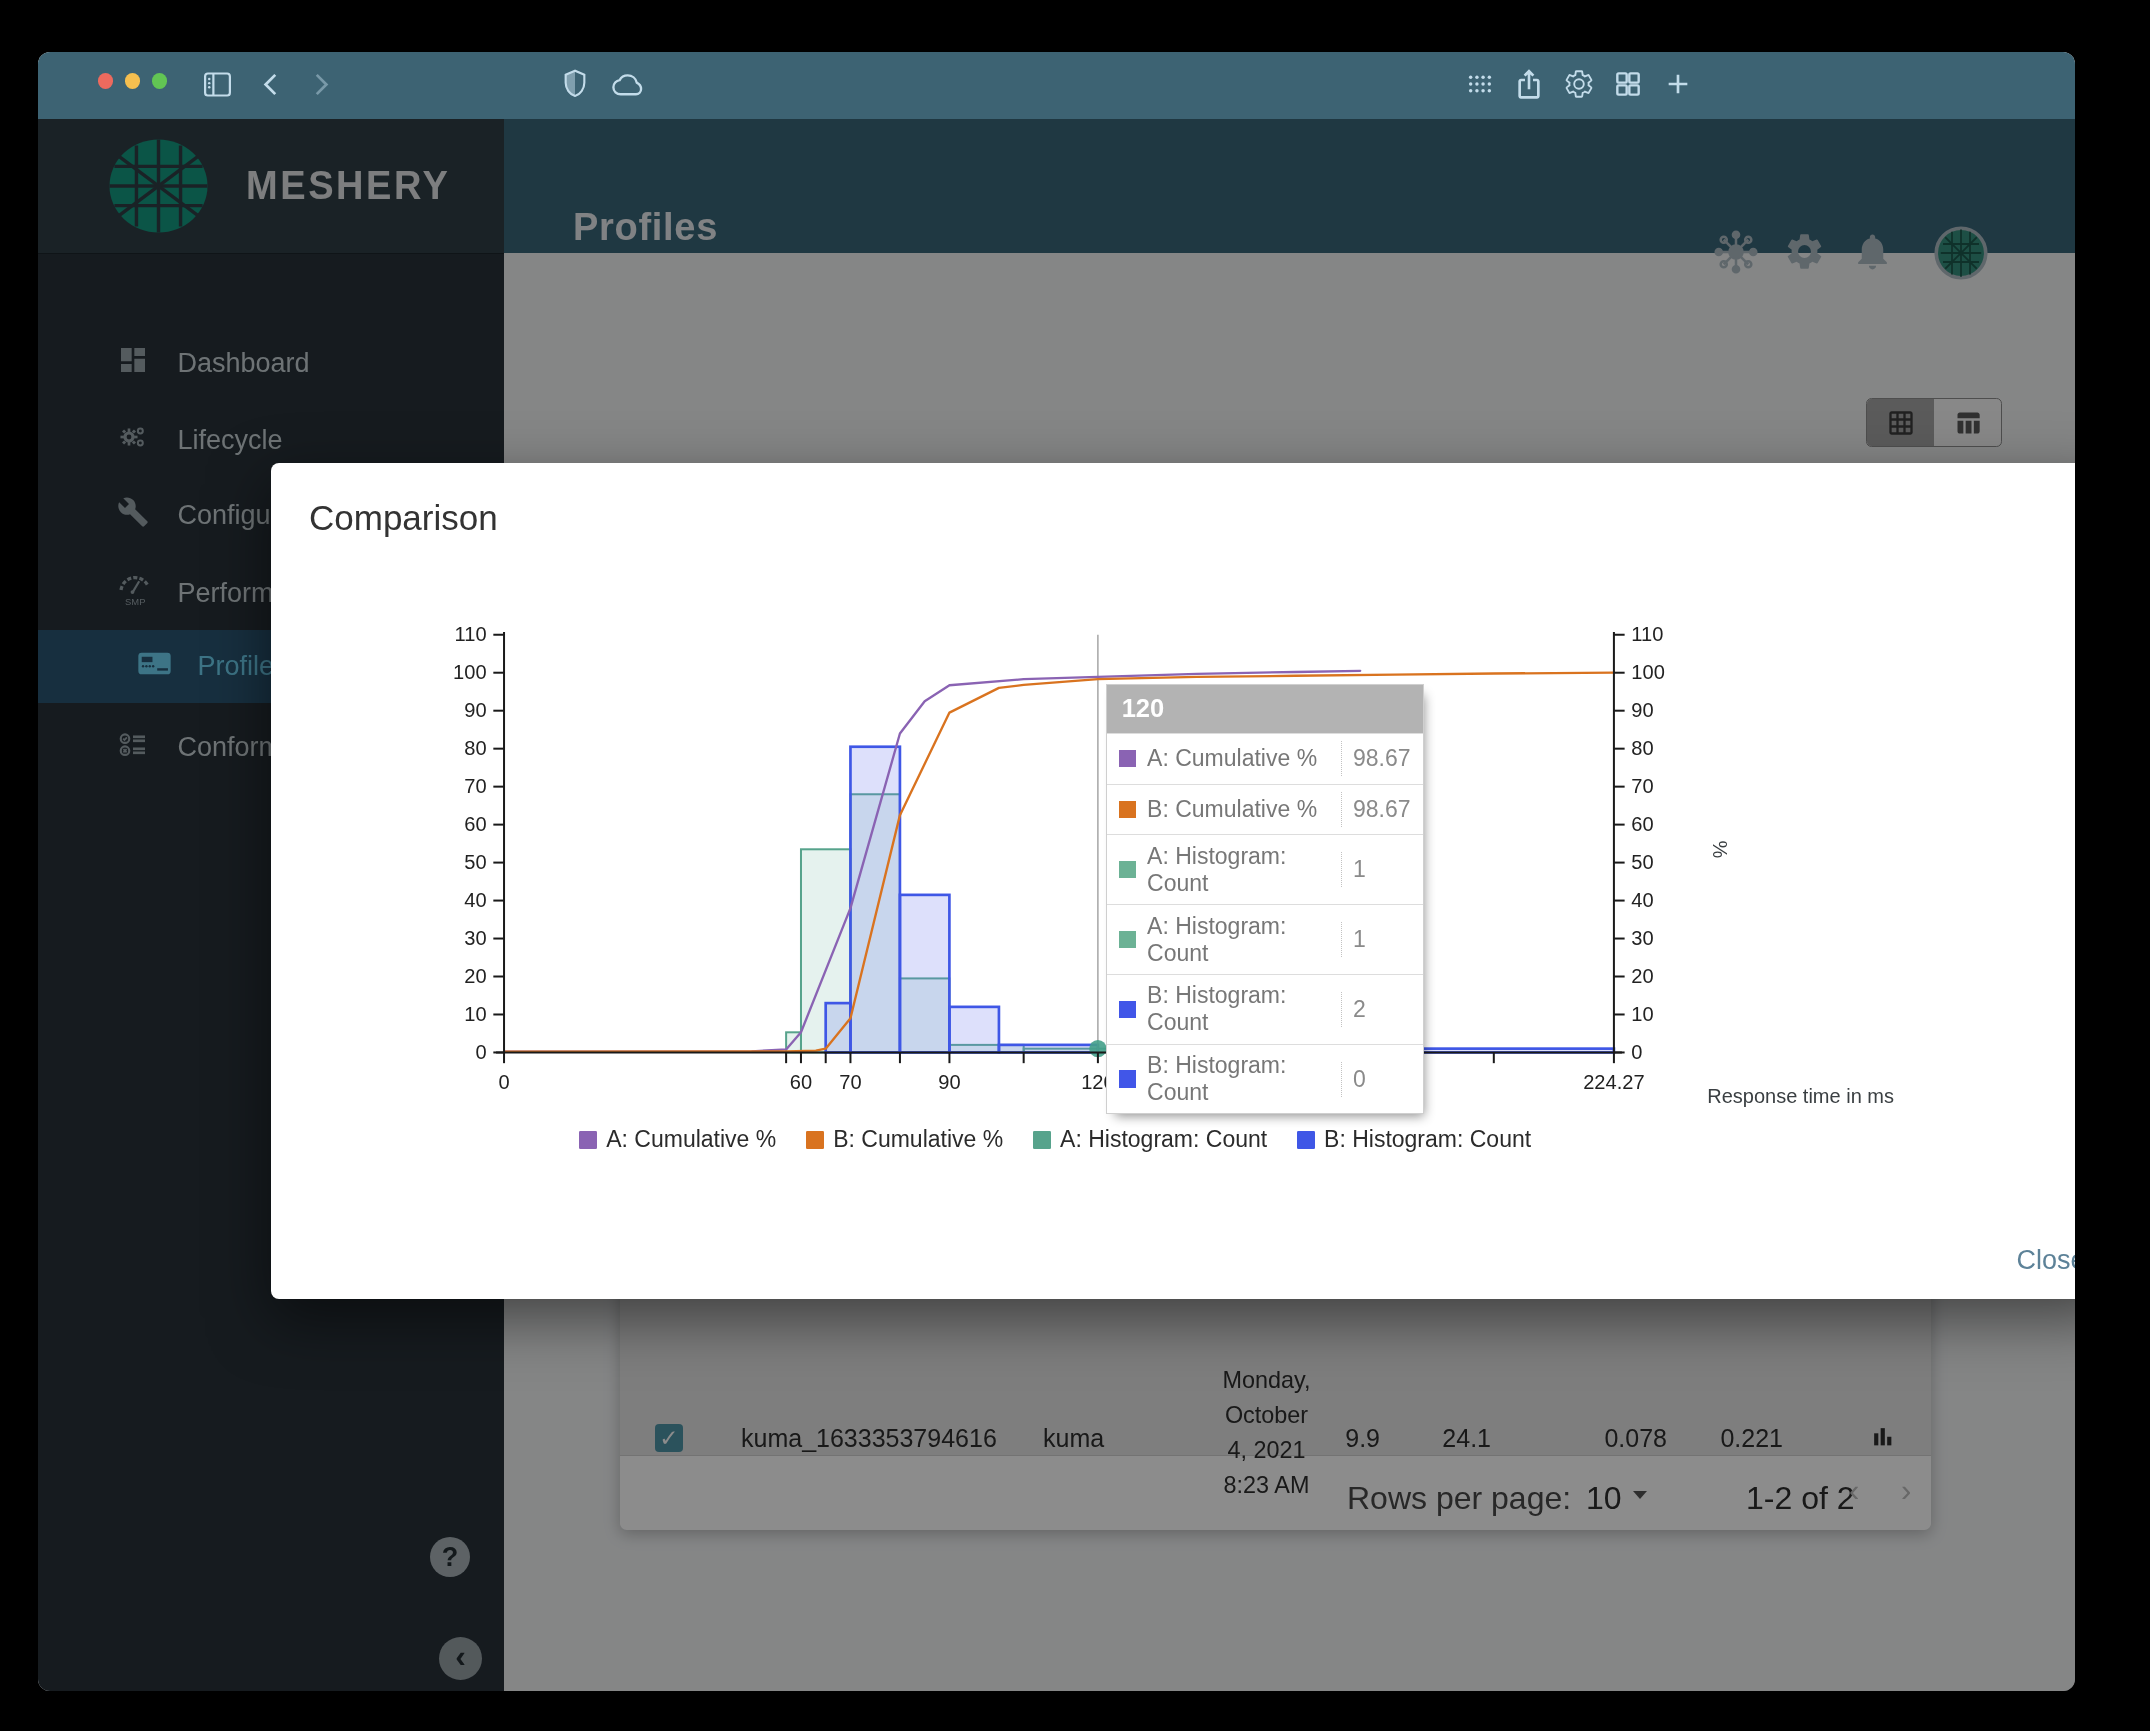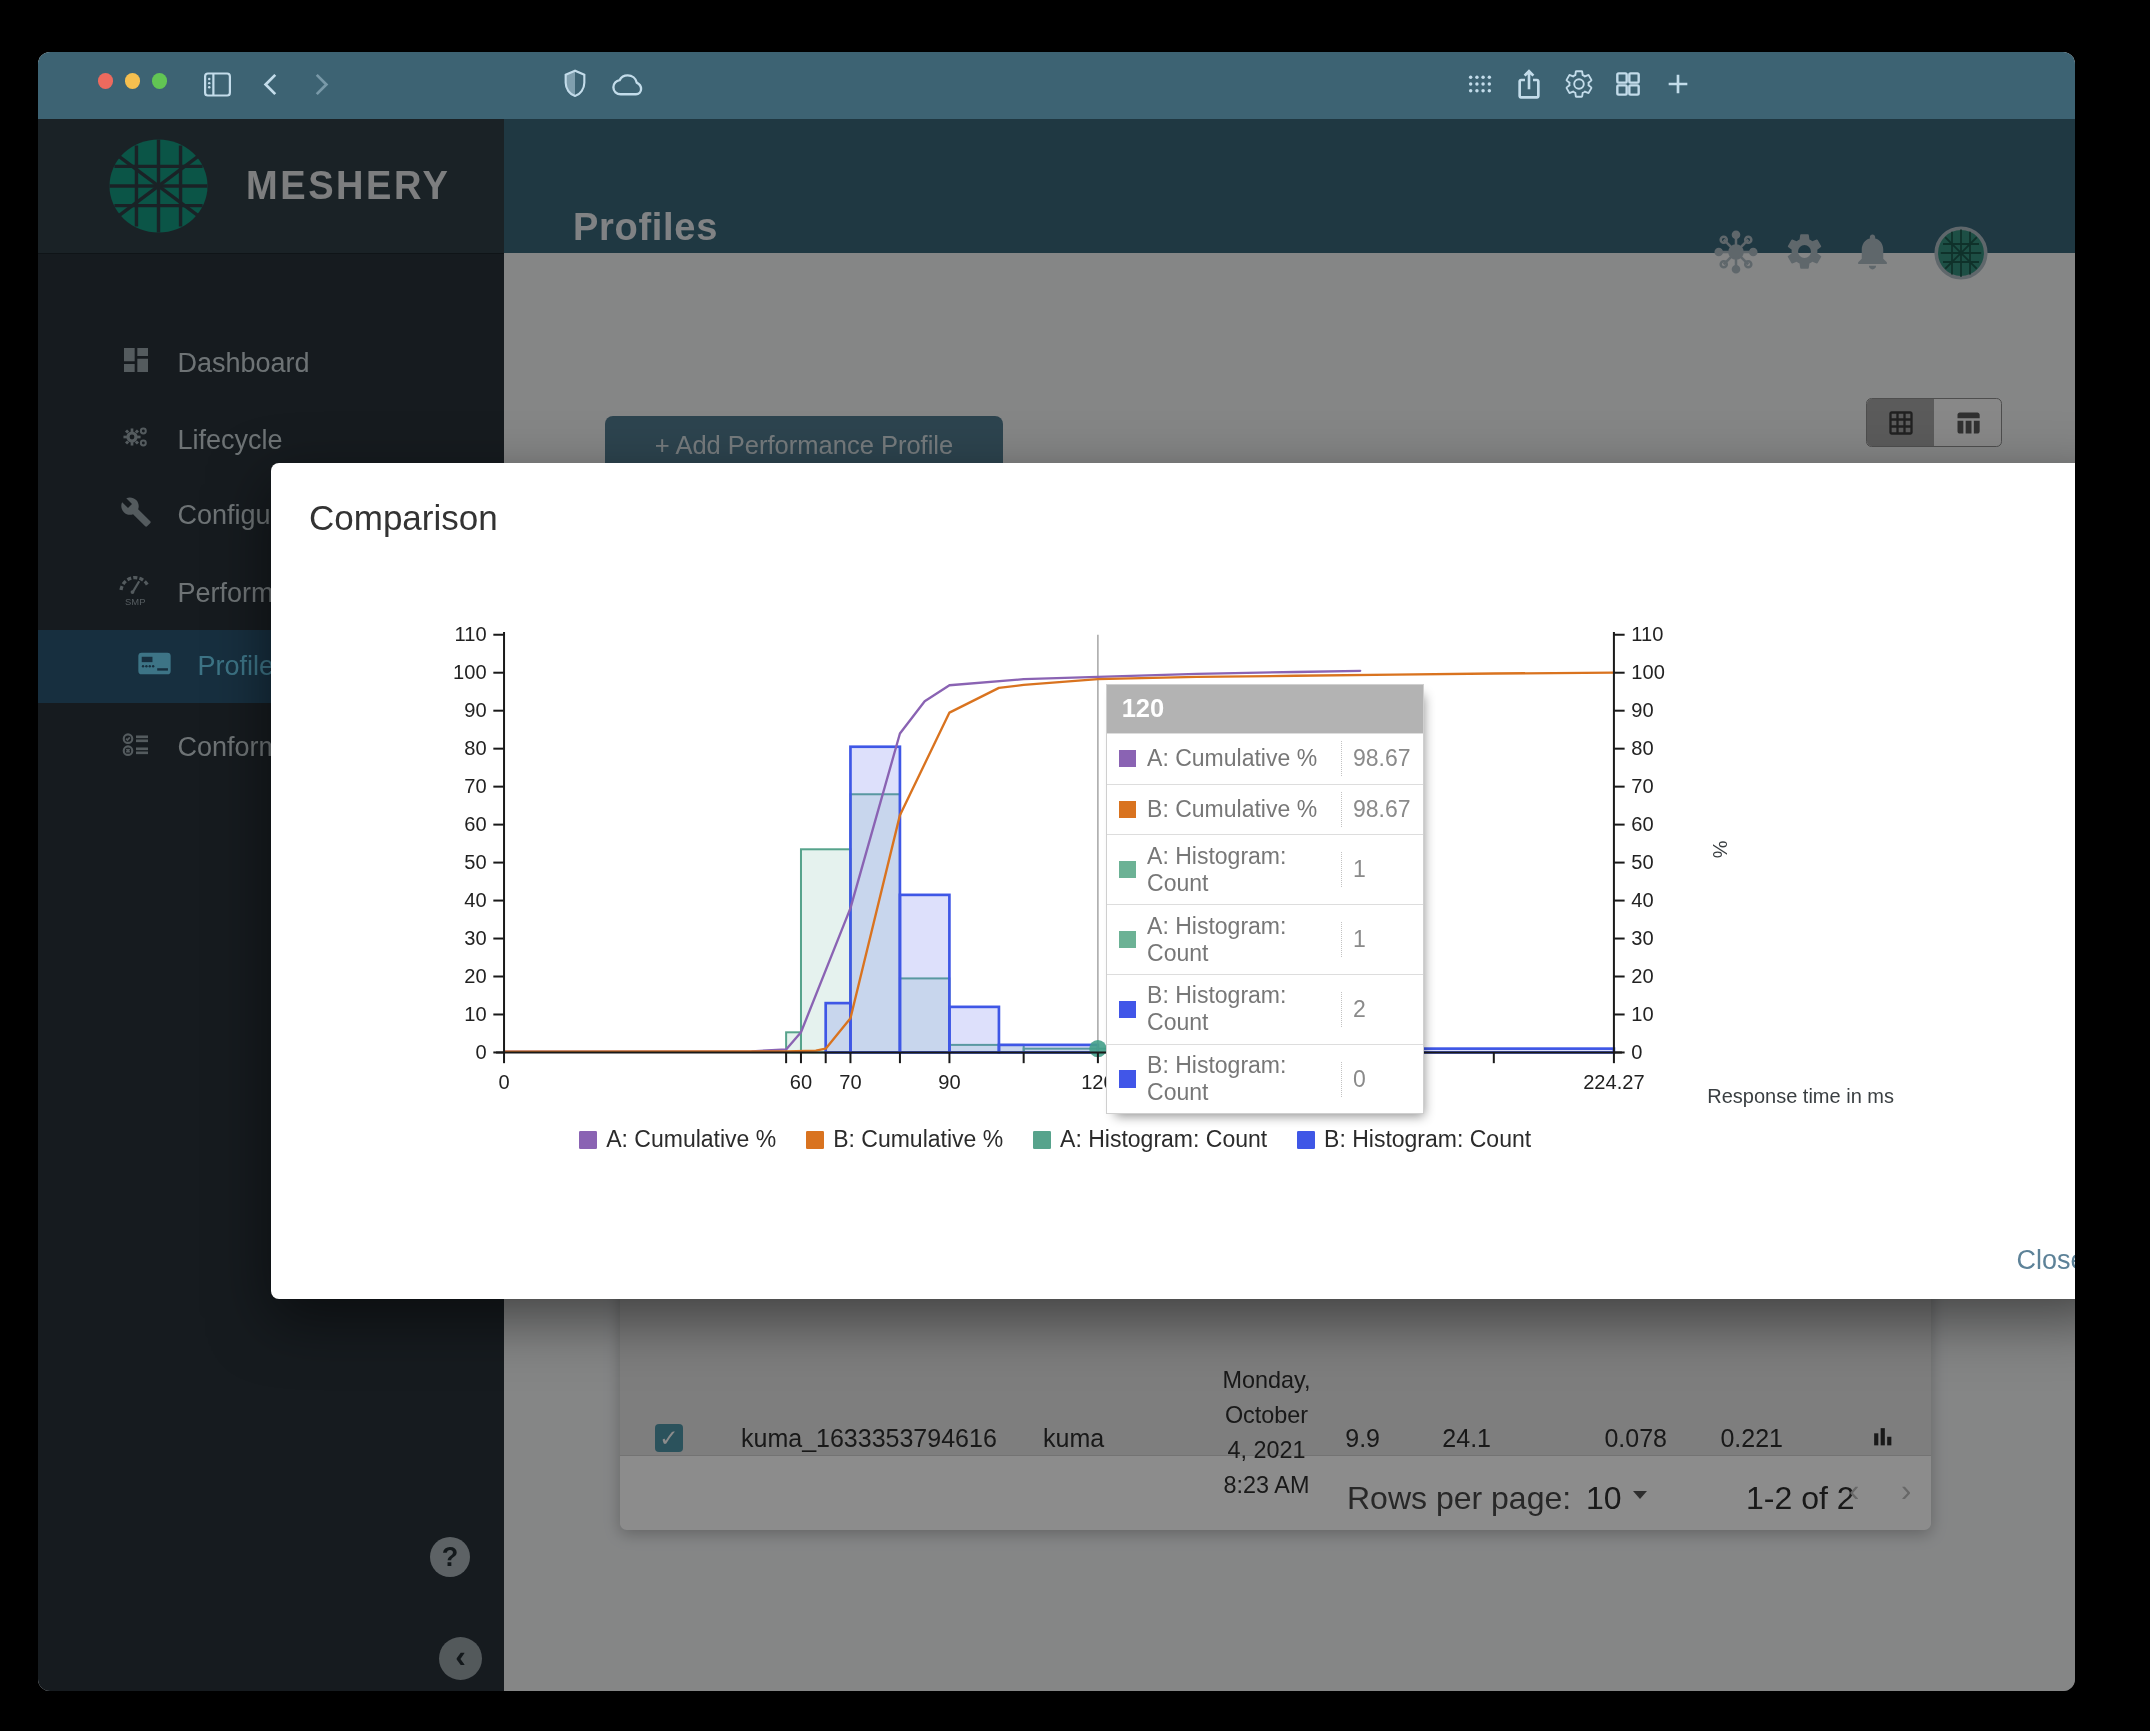--- a/index.html
+++ b/index.html
@@ -15,21 +15,21 @@
   .chrome-ic{position:absolute;top:16px;color:#c3dcea;}
   
   #app-header{position:absolute;left:0;top:67px;width:2037px;height:134px;background:#396679;}
   #page-title{position:absolute;left:535px;top:87px;font-size:38px;font-weight:700;color:#e9edf0;letter-spacing:0.7px;}
   
   #sidebar{position:absolute;left:0;top:67px;width:466px;height:1572px;background:#28323a;z-index:2;}
   #logo-block{position:absolute;left:0;top:0;width:466px;height:134px;background:#313f46;border-bottom:1.3px solid #1d262b;}
   #wordmark{position:absolute;left:208px;top:44px;font-size:40px;font-weight:700;color:#e3e6e8;
     letter-spacing:2.7px;transform:scaleX(.95);transform-origin:left;}
   .nav-item{position:absolute;left:0;width:466px;height:64px;display:flex;align-items:center;color:#c8d2d6;font-size:27px;}
-  .nav-item .ni{margin-left:79px;margin-right:25.5px;width:35px;text-align:right;}
+  .nav-item .ni{margin-left:79px;margin-right:25.5px;width:35px;text-align:left;}
   .nav-item.sub .ni{margin-left:99px;}
   .nav-item.active{background:#2a5773;color:#6fd4f5;height:73px;}
   .circle-btn{position:absolute;border-radius:50%;display:flex;align-items:center;justify-content:center;
     background:#a9b3b8;color:#232d32;font-weight:700;}
   
   .btn-teal{background:#537c90;color:#d9e2e6;border-radius:8px;display:flex;align-items:center;justify-content:center;}
   #add-btn{position:absolute;left:567px;top:364px;width:398px;height:58px;font-size:25.5px;}
   #view-toggles{position:absolute;left:1828px;top:346px;width:134px;height:47px;border:1.3px solid #8f8f8f;
     border-radius:5.4px;display:flex;overflow:hidden;background:#f7f7f7;}
   .toggle{flex:1;display:flex;align-items:center;justify-content:center;}
@@ -289,23 +289,20 @@
     </div>
 
     <div class="circle-btn" style="left:392px;top:1418px;width:40px;height:40px;font-size:27px">
       <span>?</span>
     </div>
     <div class="circle-btn" style="left:401px;top:1518px;width:43px;height:43px;font-size:32px;background:#98a2a7">
       <span style="margin-top:-4px">‹</span>
     </div>
   </div>
 
-  <div id="add-btn" class="btn-teal">
-    <span>+ Add Performance Profile</span>
-  </div>
 
   <div id="view-toggles">
     <div class="toggle sel">
       <svg width="28" height="28" viewBox="0 0 24 24">
         <path d="M20 2H4c-1.1 0-2 .9-2 2v16c0 1.1.9 2 2 2h16c1.1 0 2-.9 2-2V4c0-1.1-.9-2-2-2zM8 20H4v-4h4v4zm0-6H4v-4h4v4zm0-6H4V4h4v4zm6 12h-4v-4h4v4zm0-6h-4v-4h4v4zm0-6h-4V4h4v4zm6 12h-4v-4h4v4zm0-6h-4v-4h4v4zm0-6h-4V4h4v4z" fill="#3c3c3c"></path>
       </svg>
     </div>
     <div class="toggle">
       <svg width="28" height="28" viewBox="0 0 24 24">
         <path d="M10 10.02h5V21h-5zM17 21h3c1.1 0 2-.9 2-2v-9h-5v11zm3-18H5c-1.1 0-2 .9-2 2v3h19V5c0-1.1-.9-2-2-2zM3 19c0 1.1.9 2 2 2h3V10H3v9z" fill="#5a5a5a"></path>

